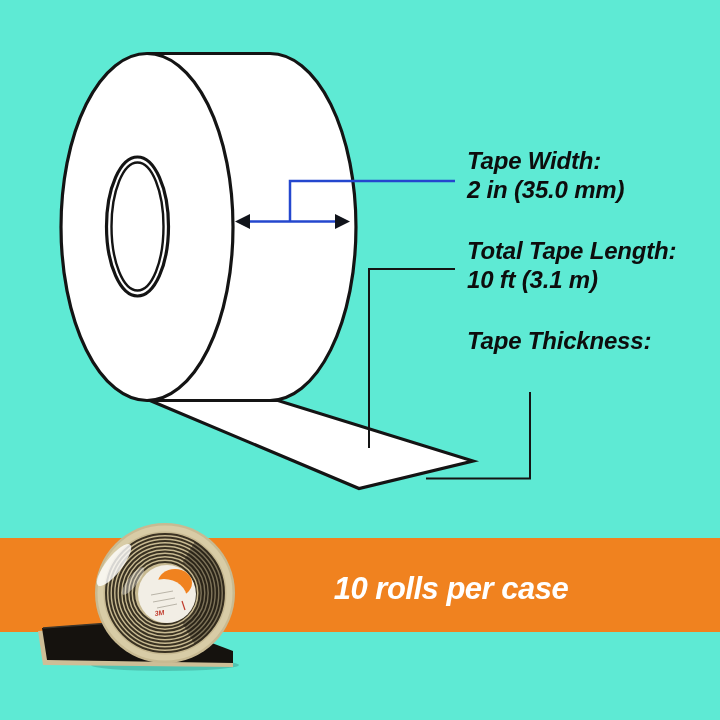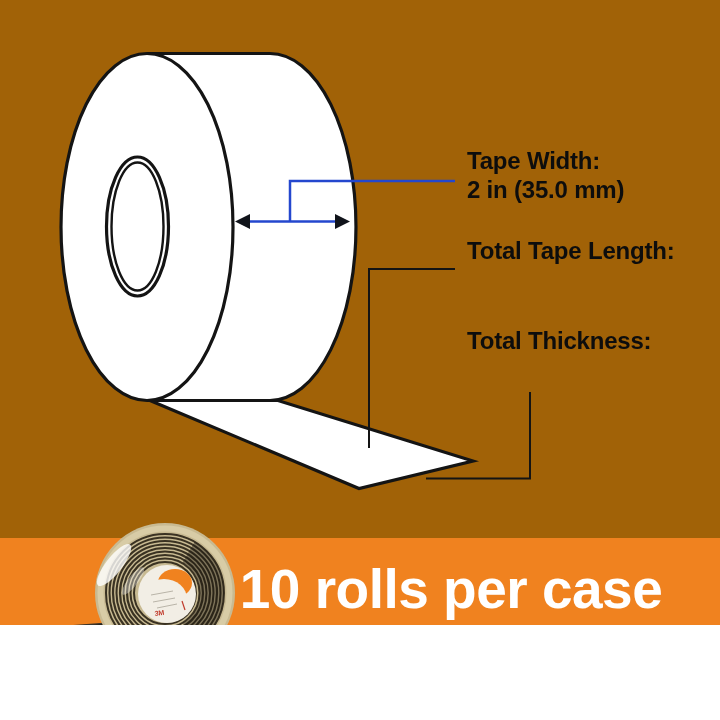--- a/index.html
+++ b/index.html
@@ -3,22 +3,23 @@
 <meta charset="utf-8">
 <style>
   :root{
     --banner-orange:#F0821F;
     --callout-blue:#2447CE;
     --ink:#141414;
     --banner-text:#FFFFFF;
   }
   html,body{margin:0;padding:0;background:#ffffff;}
   .stage{
-    position:relative;width:720px;height:625px;background:#a16207;overflow:hidden;
+    position:relative;width:720px;height:720px;background:#5eead4;overflow:hidden;
     font-family:"Liberation Sans",sans-serif;
+    font-style:italic;
   }
   svg{display:block;}
   .diagram{position:absolute;left:0;top:0;}
   .art{fill:#ffffff;stroke:var(--ink);stroke-width:3.2;}
   .art-thin{fill:none;stroke:var(--ink);stroke-width:2.4;}
   .callout{fill:none;stroke:var(--ink);stroke-width:2;}
   .blue-line{fill:none;stroke:var(--callout-blue);stroke-width:2.5;}
   .arrowhead{fill:#10131A;stroke:none;}
   .spec{
     position:absolute;left:467px;
@@ -27,21 +28,21 @@
   }
   .spec-1{top:146px;}
   .spec-2{top:236px;}
   .spec-3{top:326px;}
   .banner{
     position:absolute;left:0;top:538px;width:720px;height:94px;
     background:var(--banner-orange);z-index:1;
   }
   .banner-text{
     position:absolute;left:451px;top:51px;transform:translate(-50%,-50%);
-    color:var(--banner-text);font-weight:700;font-size:55px;letter-spacing:-0.5px;
+    color:var(--banner-text);font-weight:700;font-size:31px;letter-spacing:-0.5px;
     white-space:nowrap;
   }
   .photo{position:absolute;left:15px;top:515px;z-index:2;}
   .ring{fill:none;stroke:#3A3222;}
   .core-crescent{fill:var(--banner-orange);}
 </style>
 </head>
 <body>
 
 <div class="stage">
@@ -66,23 +67,24 @@
 
     <polyline class="callout" points="530,392 530,478.5 426,478.5"></polyline>
   </svg>
 
   <div class="spec spec-1">
     <div>Tape Width:</div>
     <div>2 in (35.0 mm)</div>
   </div>
   <div class="spec spec-2">
     <div>Total Tape Length:</div>
+    <div>10 ft (3.1 m)</div>
   </div>
   <div class="spec spec-3">
-    <div>Total Thickness:</div>
+    <div>Tape Thickness:</div>
   </div>
 
   <div class="banner">
     <span class="banner-text">10 rolls per case</span>
   </div>
 
   <svg class="photo" width="230" height="160" viewBox="0 0 230 160">
 
     <ellipse cx="150" cy="150" rx="74" ry="6" fill="rgba(0,0,0,0.16)"></ellipse>
 

